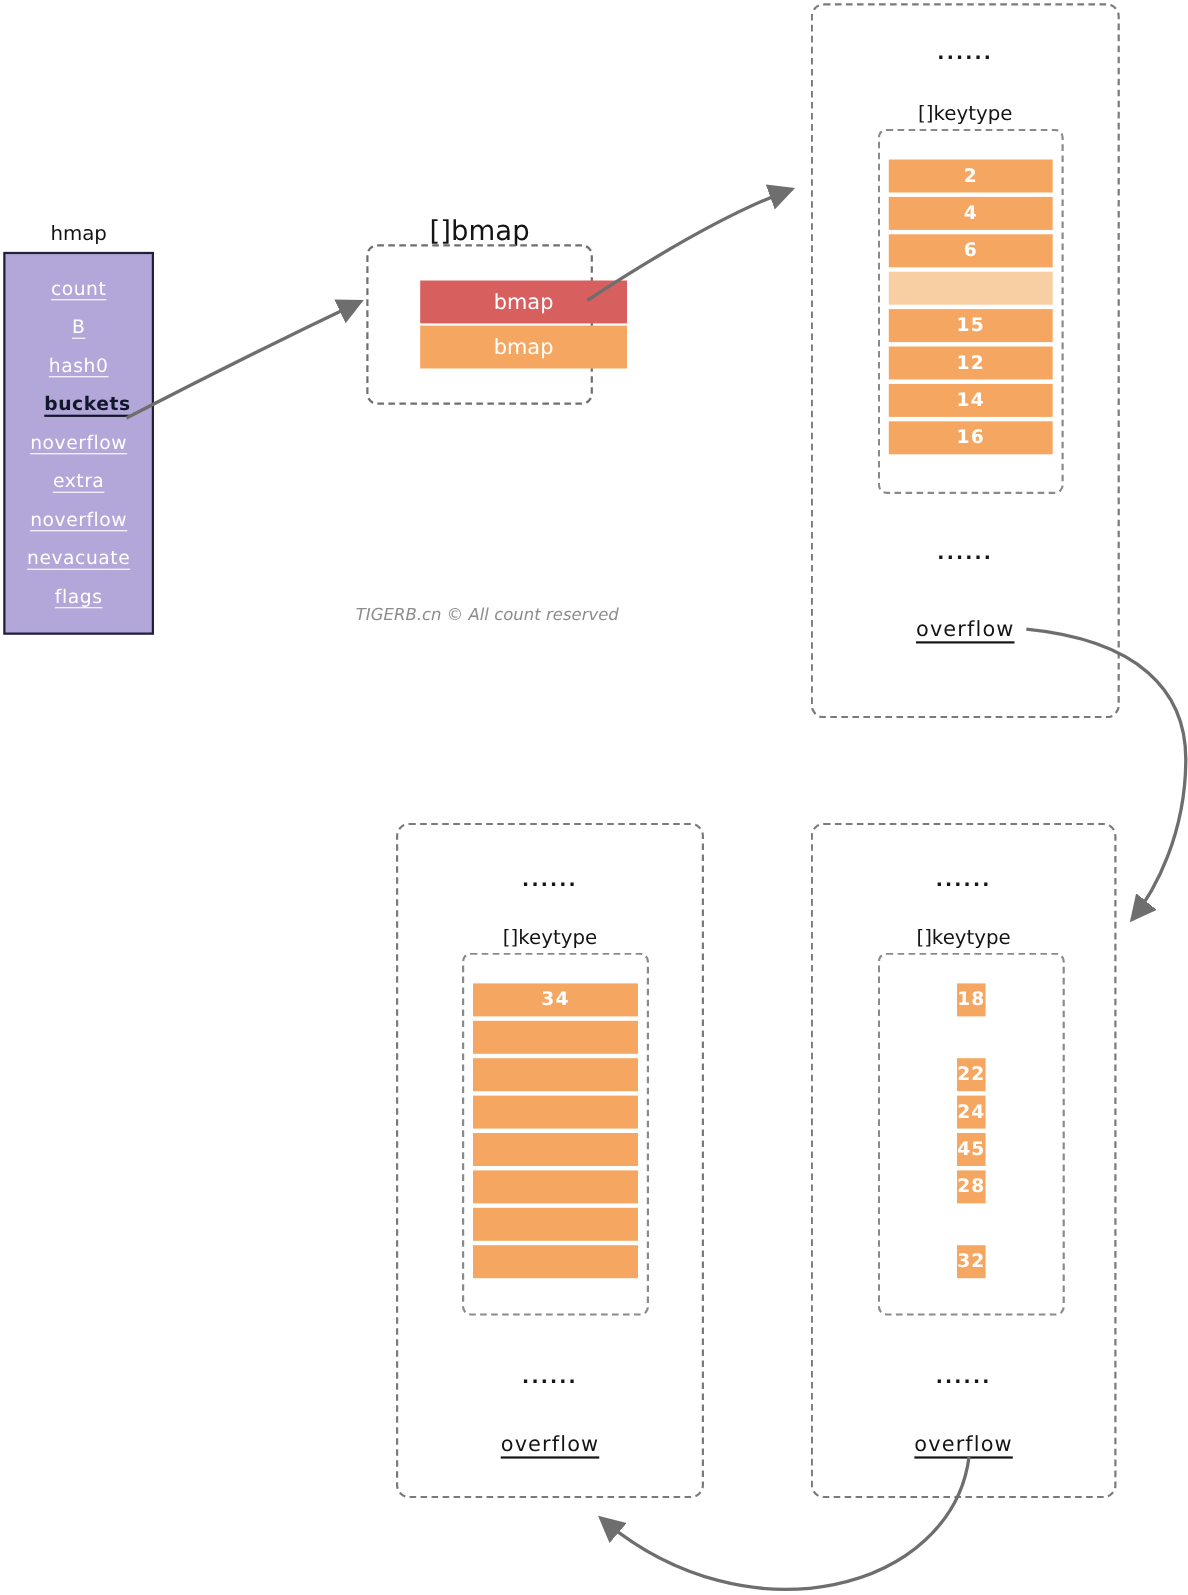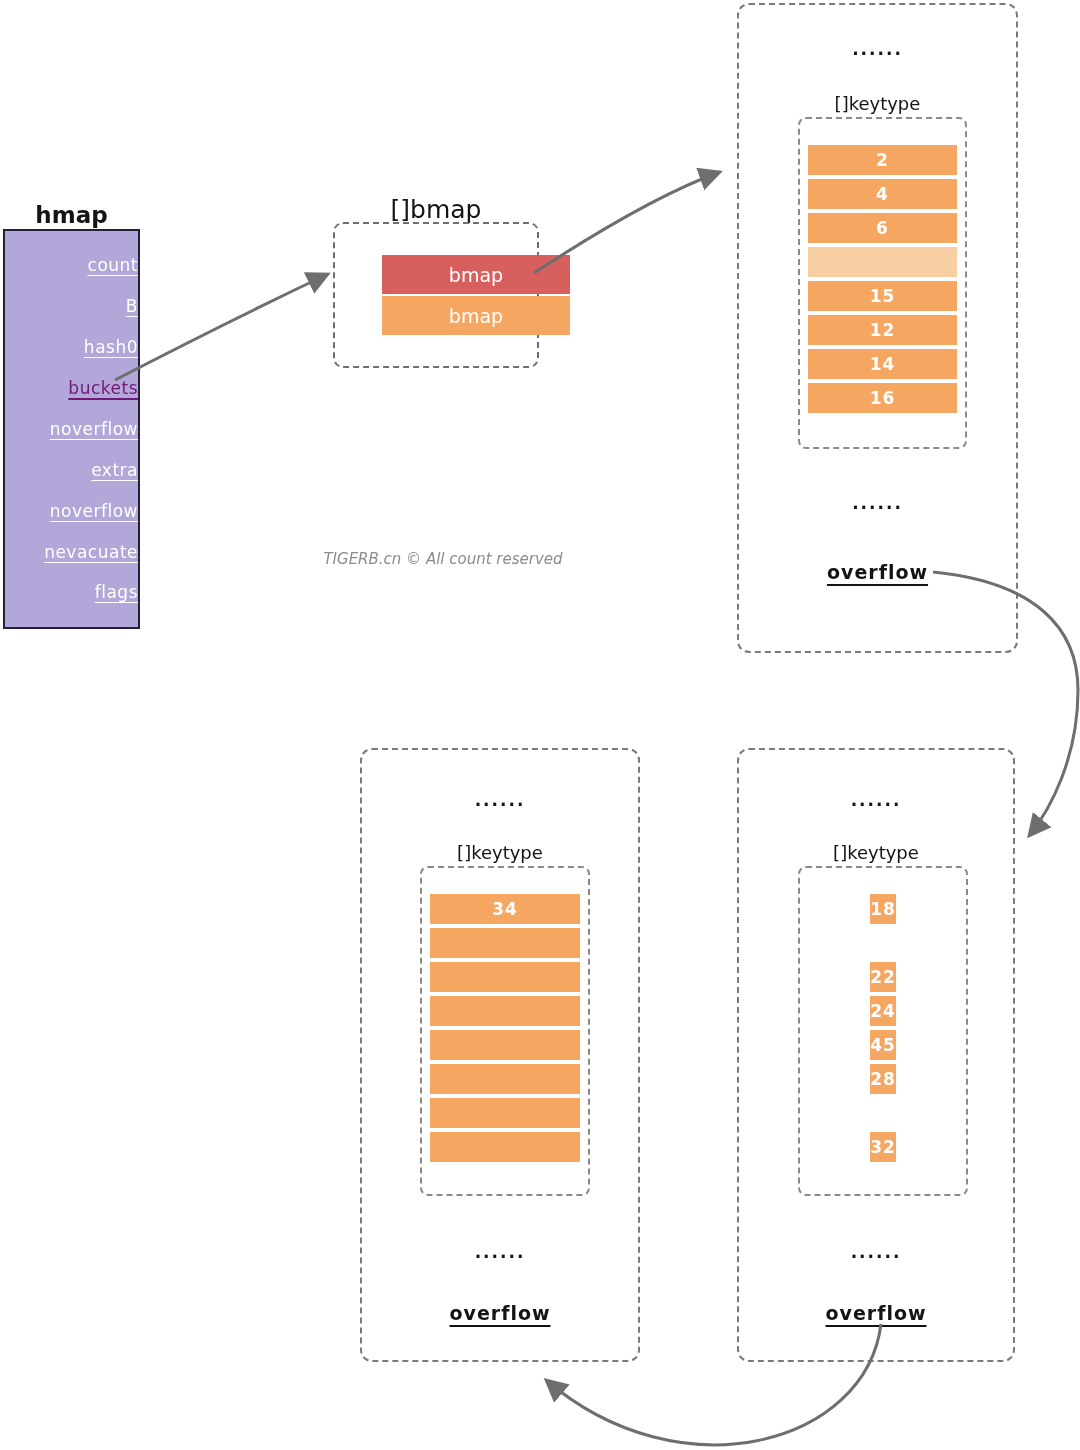--- a/index.html
+++ b/index.html
@@ -2,28 +2,28 @@
 <html><head>
 <meta charset="utf-8">
 <style>
   * { margin:0; padding:0; box-sizing:border-box; }
   html,body { background:#ffffff; }
   body { font-family:"DejaVu Sans", sans-serif; }
   #canvas { position:relative; width:1080px; height:1450px; background:#ffffff; overflow:hidden; }
 
   
   .hmap-title { position:absolute; left:3px; top:202px; width:137px; text-align:center;
-                font-size:23px; color:#141414; font-weight:700; }
-  .hmap-box { position:absolute; left:3px; top:229px; width:137px; height:400px;
+                font-size:18px; color:#141414; font-weight:400; }
+  .hmap-box { position:absolute; left:3px; top:229px; width:137px; height:348px;
               background:#b2a7d8; border:2px solid #20203a;
               display:flex; flex-direction:column; justify-content:space-around;
-              align-items:flex-end; padding:14px 0; }
+              align-items:center; padding:14px 0; }
   .hmap-field { color:#ffffff; font-size:17px; text-decoration:underline;
                 text-underline-offset:4px; letter-spacing:0.5px; }
-  .hmap-field.highlight { color:#701a75; font-weight:normal;
+  .hmap-field.highlight { color:#0f172a; font-weight:bold;
                           text-decoration-thickness:2px;margin-left:16px; }
 
   
   .bmap-title { position:absolute; left:333px; top:195px; width:206px; text-align:center;
                 font-size:25px; color:#141414; }
   .bmap-box { position:absolute; left:333px; top:222px; width:206px; height:146px;
               border:2px dashed #6f6f6f; border-radius:10px; }
   .bmap-row { position:absolute; left:9px; width:188px; height:39px;
               display:flex; align-items:center; justify-content:center;
               color:#ffffff; font-size:19px;margin-left:38px; }
@@ -36,21 +36,21 @@
           font-size:17px; font-weight:bold; color:#141414; letter-spacing:2px; }
   .keytitle { position:absolute; left:0; right:0; text-align:center;
               font-size:18px; color:#141414; }
   .inner-box { position:absolute; border:2px dashed #8a8a8a; border-radius:8px;
                display:flex; flex-direction:column; gap:4px; padding:26px 8px 0 8px; }
   .cell { height:30px; flex:0 0 30px; background:#f5a761;
           display:flex; align-items:center; justify-content:center;
           color:#ffffff; font-weight:bold; font-size:17px; letter-spacing:1px; }
   .cell.light { background:#f8cfa3; }
   .overflow-label { position:absolute; left:0; right:0; text-align:center;
-                    font-size:19px; font-weight:bold; color:#141414;
+                    font-size:19px; font-weight:normal; color:#141414;
                     text-decoration:underline; text-underline-offset:5px;
                     text-decoration-thickness:2px; letter-spacing:1px; }
 
   
   .watermark { position:absolute; left:318px; top:550px; width:250px;
                color:#8c8c8c; font-style:italic; font-size:15px; text-align:center; }
 
   
   #arrows { position:absolute; left:0; top:0; width:1080px; height:1450px;
             pointer-events:none; z-index:5; }

